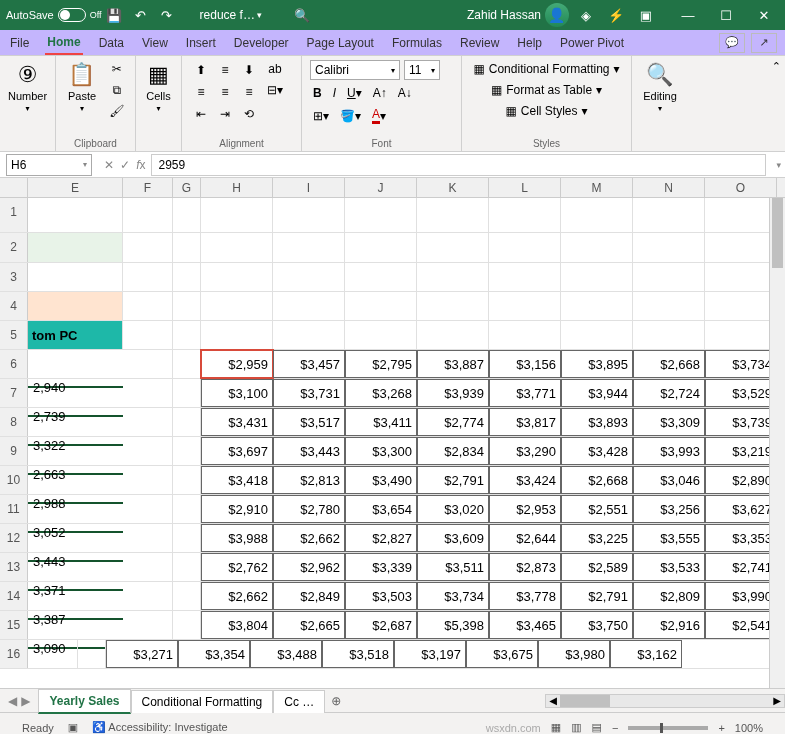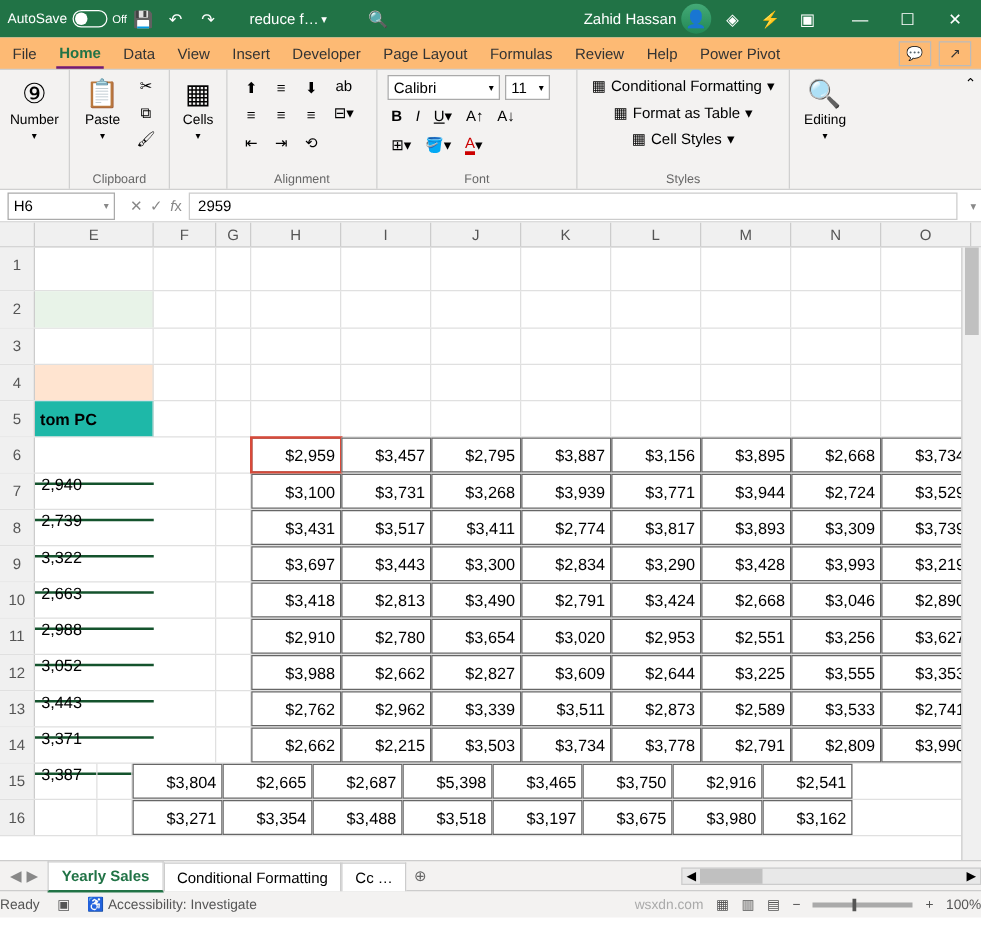--- a/index.html
+++ b/index.html
@@ -12,23 +12,23 @@
 .toggle::before { content: ''; position: absolute; left: 1px; top: 1px; width: 10px; height: 10px; border-radius: 50%; background: #fff; }
 .qat-icon { width: 22px; height: 22px; display: flex; align-items: center; justify-content: center; margin: 0 2px; font-size: 13px; }
 .title-text { margin-left: 20px; font-size: 12px; }
 .search-icon { margin-left: 30px; }
 .user-area { margin-left: auto; display: flex; align-items: center; gap: 4px; }
 .avatar { width: 24px; height: 24px; border-radius: 50%; background: linear-gradient(#4a7,#285); overflow: hidden; font-size: 14px; text-align: center; line-height: 24px; }
 .win-btns { display: flex; gap: 8px; margin-left: 14px; }
 .win-btn { width: 30px; text-align: center; font-size: 13px; }
 
 
-.menu-tabs { display: flex; align-items: center; height: 26px; background: #fdba74; border-bottom: 1px solid #d0d0d0; padding-left: 8px; gap: 14px; font-size: 12px; color: #333; }
+.menu-tabs { display: flex; align-items: center; height: 26px; background: #c4b5fd; border-bottom: 1px solid #d0d0d0; padding-left: 8px; gap: 14px; font-size: 12px; color: #333; }
 .menu-tabs .tab { padding: 4px 2px; cursor: pointer; }
-.menu-tabs .active { color: #217346; border-bottom: 2px solid #701a75; font-weight: 600; }
+.menu-tabs .active { color: #217346; border-bottom: 2px solid #ef4444; font-weight: 600; }
 .menu-right { margin-left: auto; display: flex; gap: 6px; padding-right: 8px; }
 .menu-right .mbtn { border: 1px solid #bbb; width: 26px; height: 20px; display: flex; align-items: center; justify-content: center; font-size: 11px; }
 
 
 .ribbon { height: 96px; background: #f3f2f1; border-bottom: 1px solid #d0d0d0; display: flex; position: relative; }
 .ribbon-group { border-right: 1px solid #d0d0d0; padding: 4px 8px 2px 8px; display: flex; flex-direction: column; position: relative; }
 .ribbon-group-label { font-size: 10px; color: #666; text-align: center; position: absolute; bottom: 2px; left: 0; right: 0; }
 .big-btn { display: flex; flex-direction: column; align-items: center; gap: 2px; font-size: 11px; padding: 2px 4px; }
 .big-btn .icon { font-size: 22px; }
 .paste-wrap { display: flex; gap: 6px; }
@@ -82,21 +82,21 @@
 .sheet-nav { display: flex; gap: 4px; padding: 0 8px; color:#888;}
 .sheet-tab { padding: 4px 10px; border: 1px solid #ccc; border-bottom: none; background:#fff; margin-bottom:-1px;}
 .sheet-tab.active { font-weight: bold; border-bottom: 2px solid #217346; color: #217346;}
 .sheet-add { padding: 0 6px; color: #666; }
 .hscroll { margin-left: auto; width: 240px; height: 14px; background: #e8e8e8; position: relative; border:1px solid #ccc; display:flex;}
 .hscroll-btn { width:14px; text-align:center; font-size:10px;}
 .hscroll-track { flex:1; position:relative;}
 .hscroll-thumb { position:absolute; left:0; width:50px; top:0; bottom:0; background:#c0c0c0;}
 
 
-.status-bar { height: 22px; background:#f3f2f1; border-top:1px solid #ccc; display:flex; align-items:center; font-size:11px; color:#555; padding:0 0; gap:14px;}
+.status-bar { height: 22px; background:#f3f2f1; border-top:1px solid #ccc; display:flex; align-items:flex-end; font-size:11px; color:#555; padding:0 22px; gap:14px;}
 .status-right { margin-left:auto; display:flex; gap:10px; align-items:center;}
 .zoom-slider { width:80px; height:4px; background:#aaa; position:relative;}
 .zoom-slider::before{content:''; position:absolute; left:40%; top:-3px; width:3px; height:10px; background:#555;}
 </style>
 </head>
 <body>
 
 <div class="title-bar">
   <div class="autosave">
     <span>AutoSave</span>
@@ -451,30 +451,31 @@
         <div class="cell colM r tblcell">$2,589</div>
         <div class="cell colN r tblcell">$3,533</div>
         <div class="cell colO r tblcell">$2,741</div>
       </div>
       <div class="row row14 rowdata">
         <div class="rowh">14</div>
         <div class="cell colE">3,387</div>
         <div class="cell colF"></div>
         <div class="cell colG"></div>
         <div class="cell colH r tblcell">$2,662</div>
-        <div class="cell colI r tblcell">$2,215</div>
+        <div class="cell colI r tblcell">$2,849</div>
         <div class="cell colJ r tblcell">$3,503</div>
         <div class="cell colK r tblcell">$3,734</div>
         <div class="cell colL r tblcell">$3,778</div>
         <div class="cell colM r tblcell">$2,791</div>
         <div class="cell colN r tblcell">$2,809</div>
         <div class="cell colO r tblcell">$3,990</div>
       </div>
       <div class="row row15 rowdata">
         <div class="rowh">15</div>
+        <div class="cell colE">3,090</div>
         <div class="cell colF"></div>
         <div class="cell colG"></div>
         <div class="cell colH r tblcell">$3,804</div>
         <div class="cell colI r tblcell">$2,665</div>
         <div class="cell colJ r tblcell">$2,687</div>
         <div class="cell colK r tblcell">$5,398</div>
         <div class="cell colL r tblcell">$3,465</div>
         <div class="cell colM r tblcell">$3,750</div>
         <div class="cell colN r tblcell">$2,916</div>
         <div class="cell colO r tblcell">$2,541</div>

